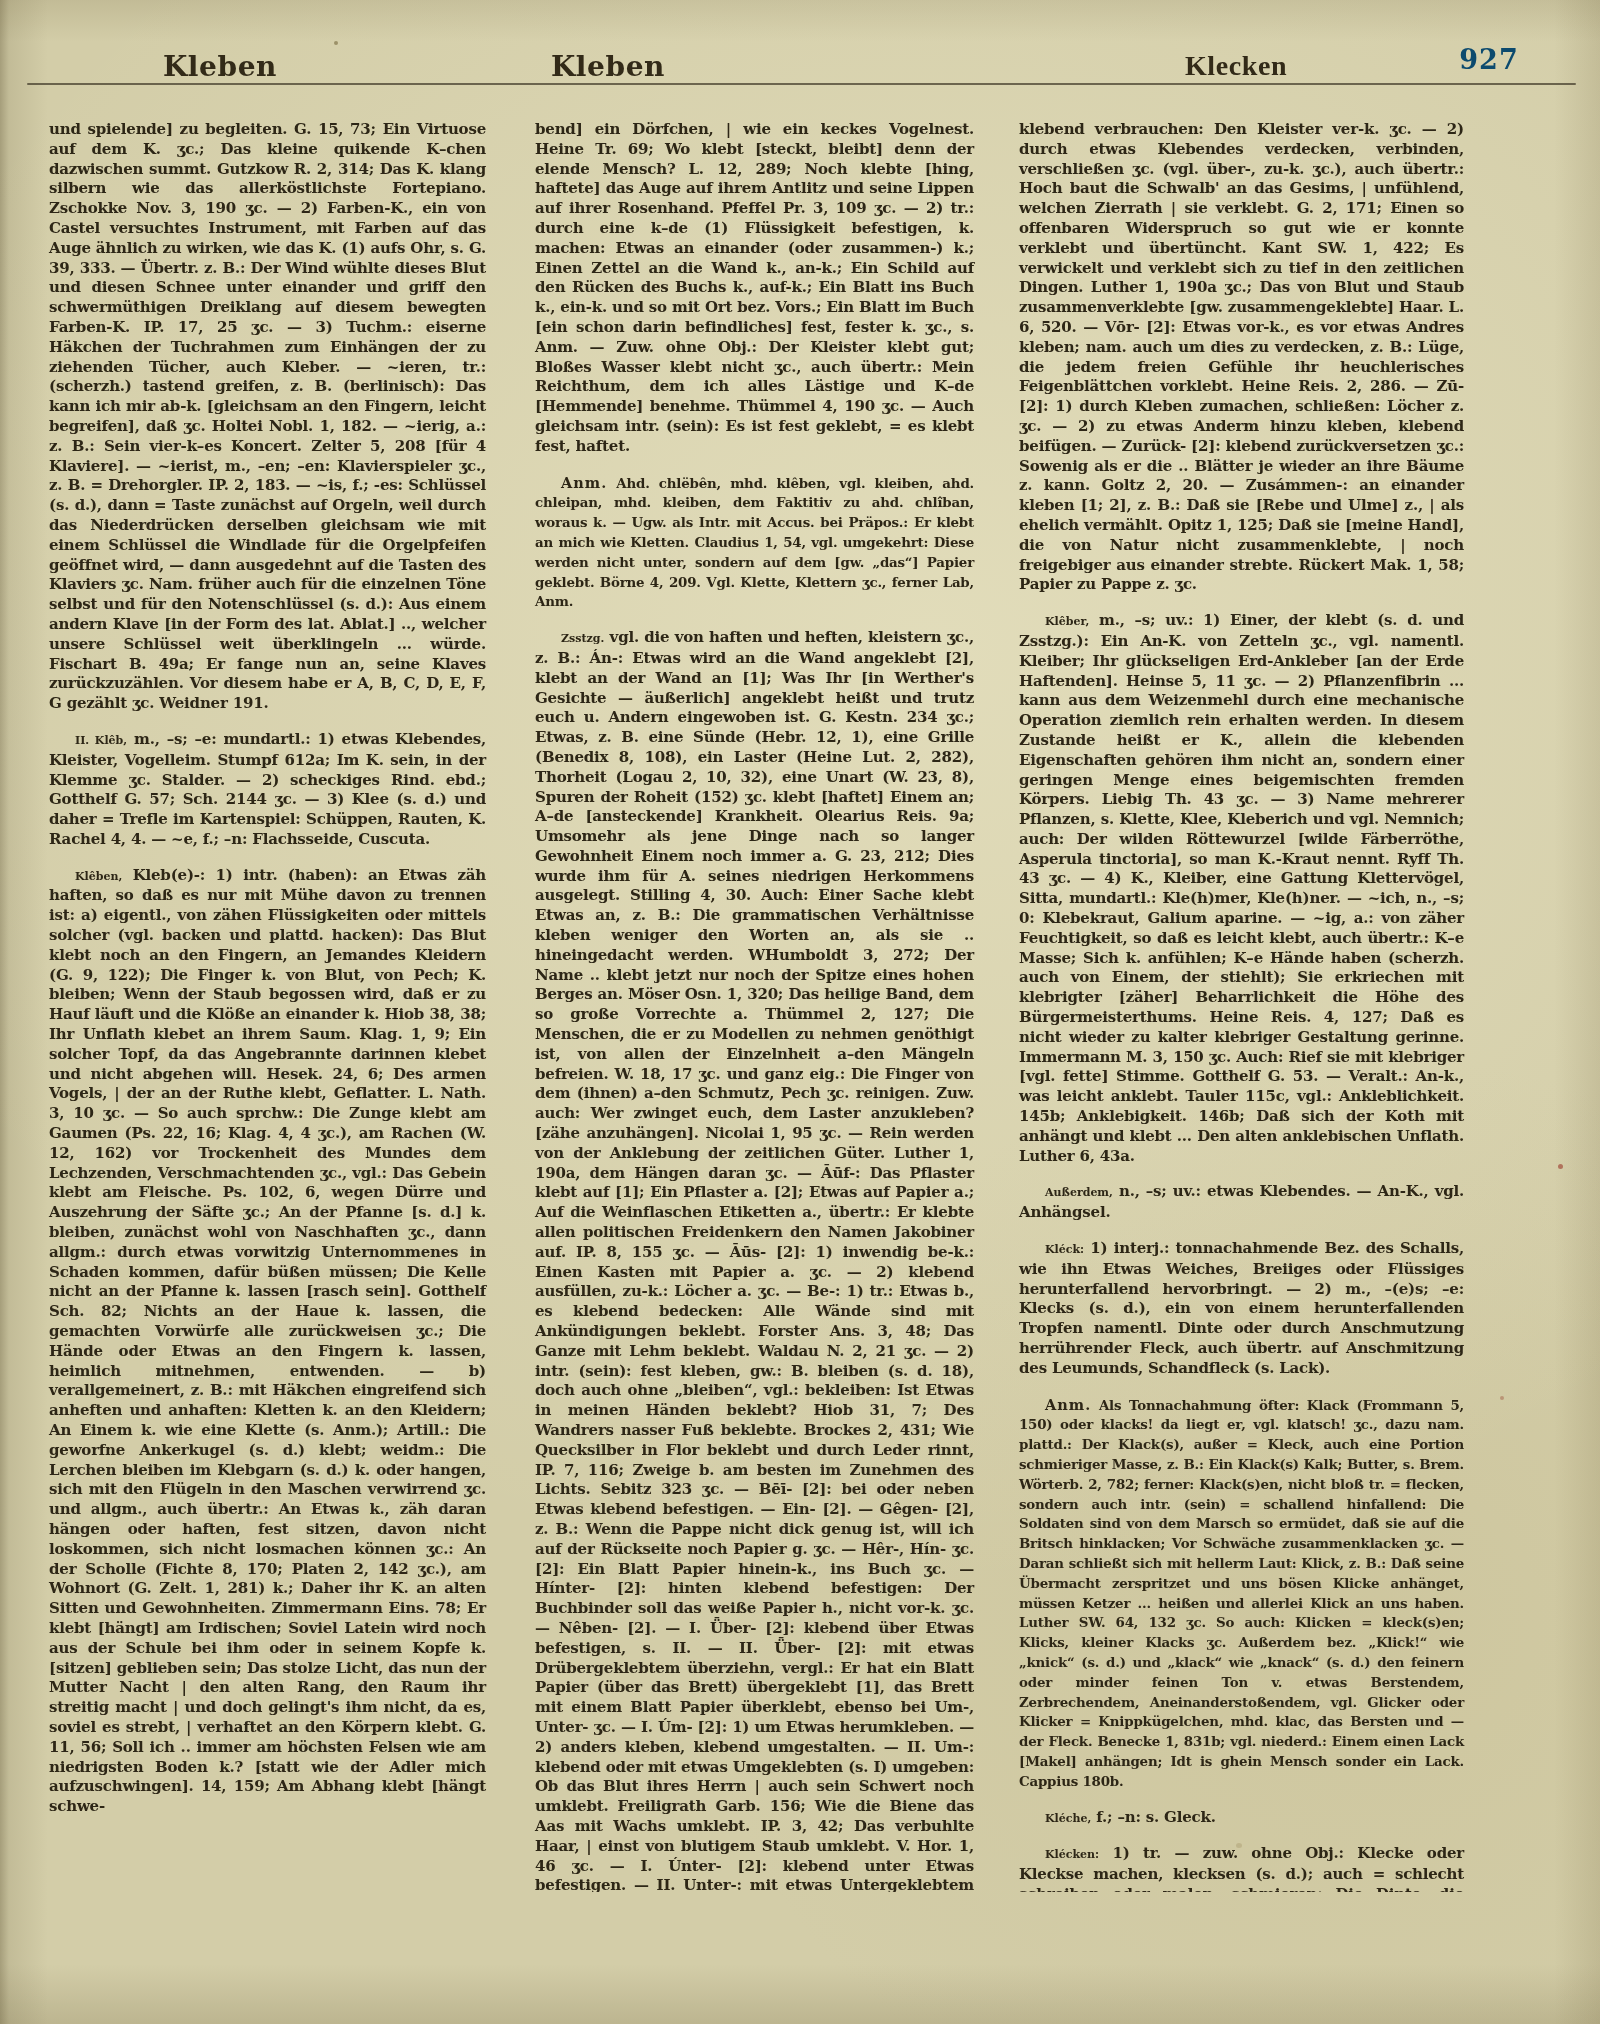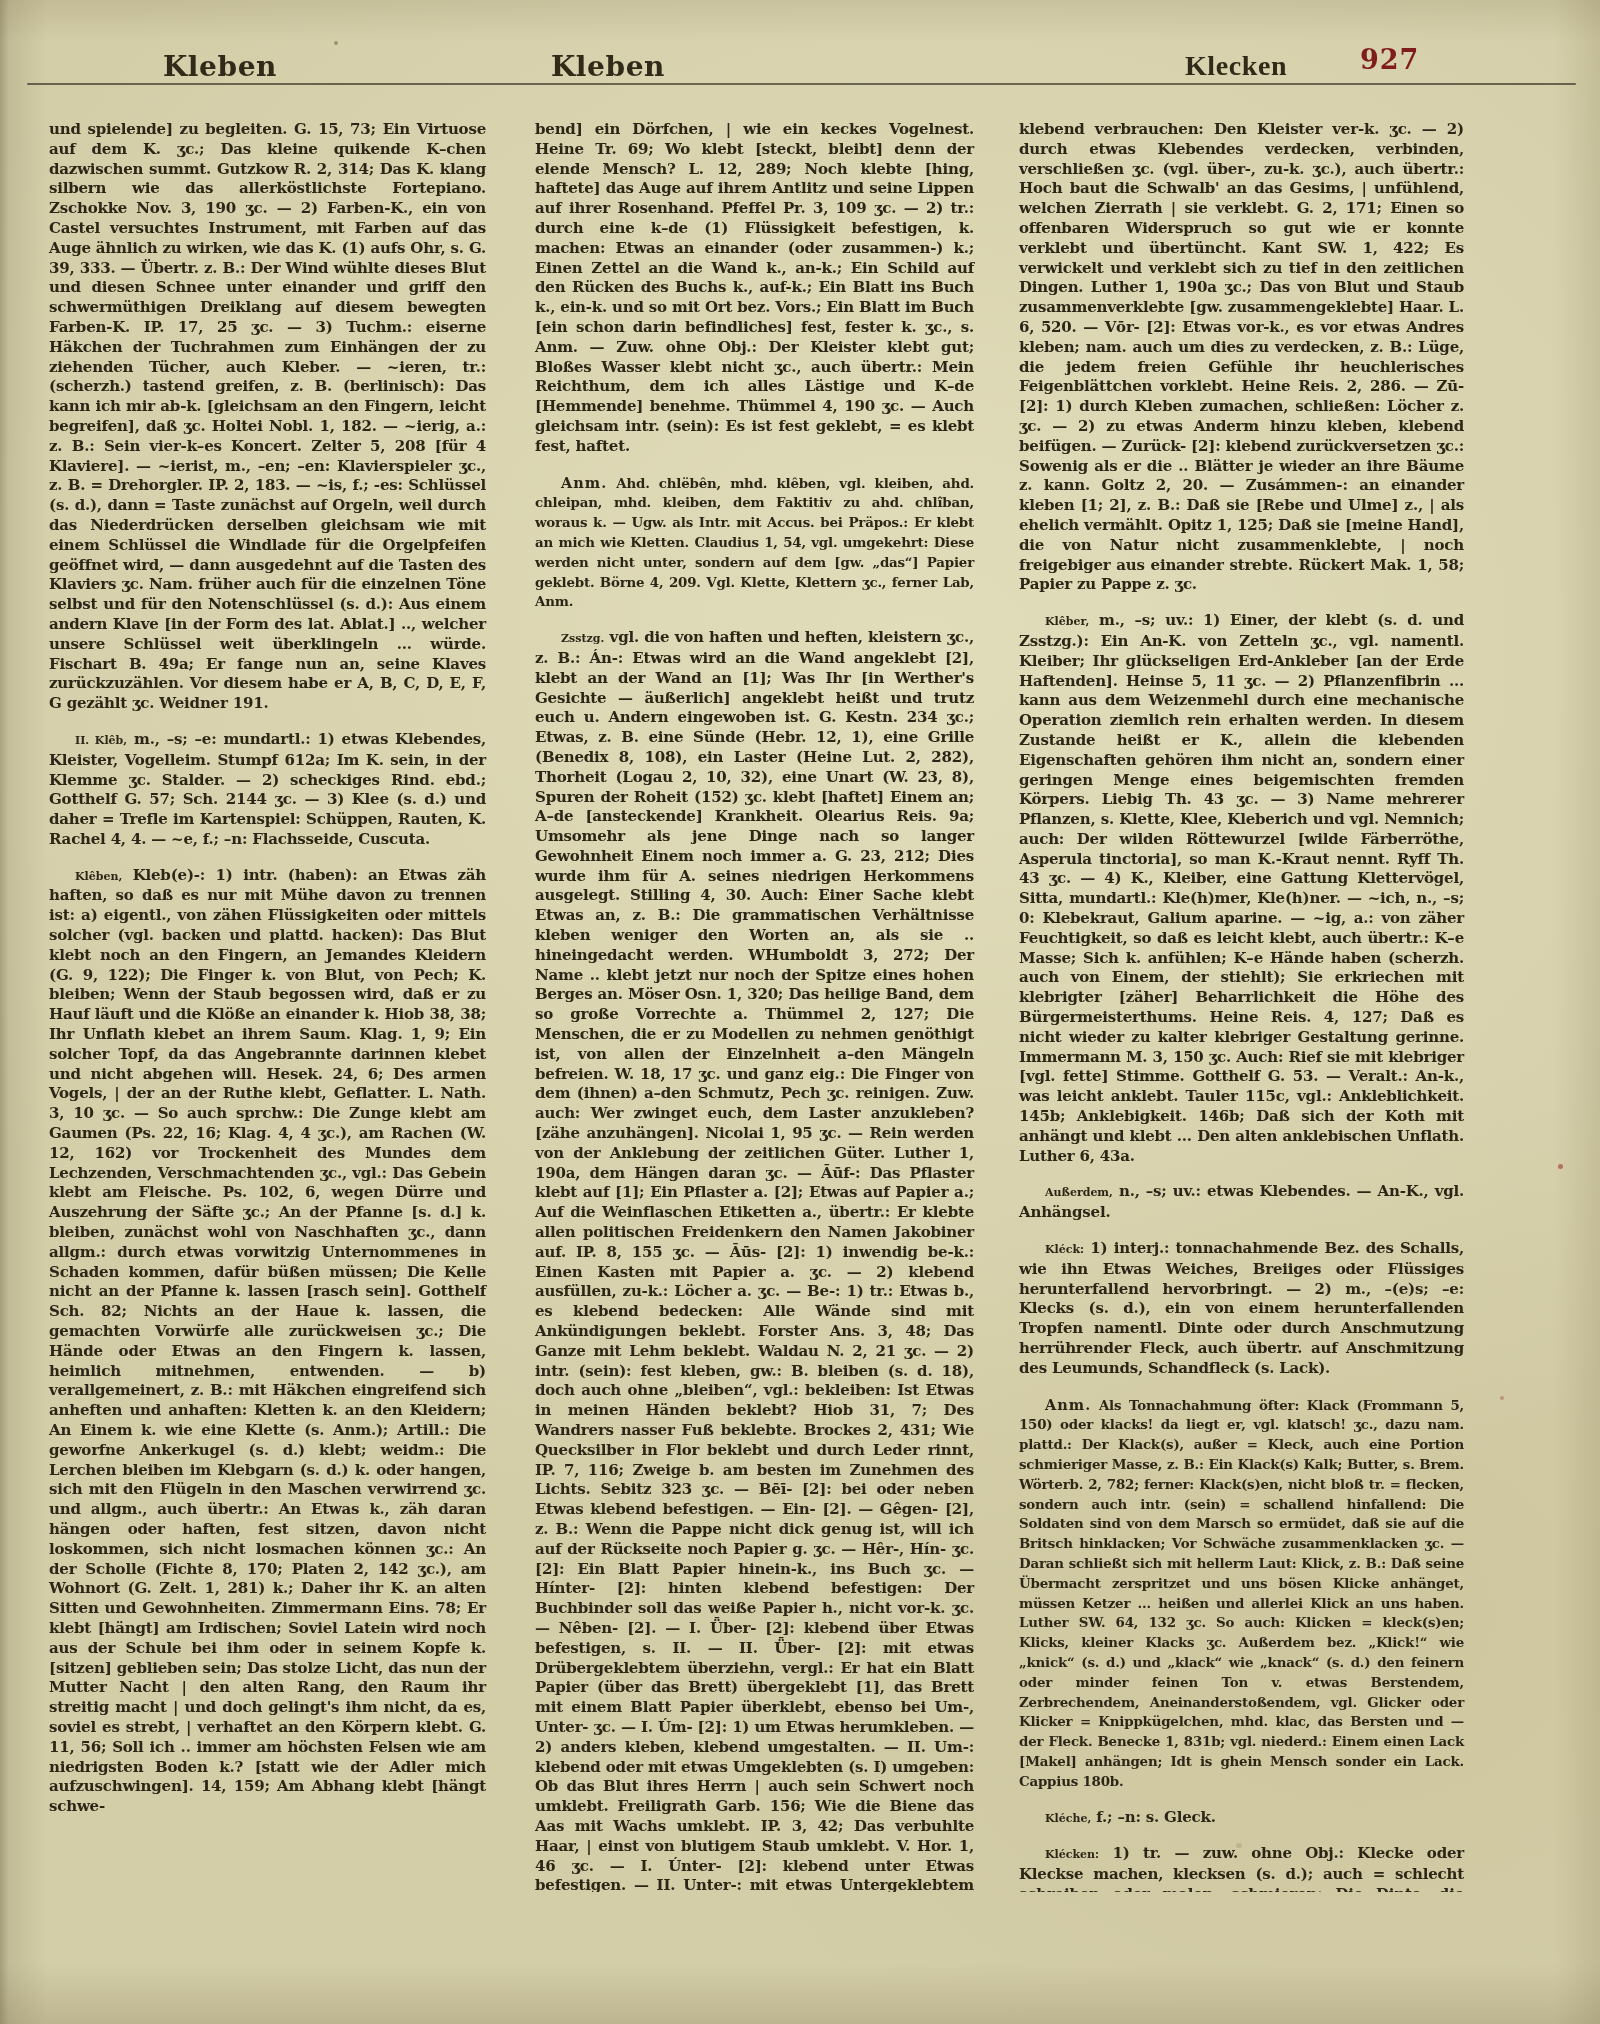--- a/index.html
+++ b/index.html
@@ -18,22 +18,22 @@
   }
   .head{
     position:absolute;top:50px;width:220px;
     font-weight:bold;font-size:28px;letter-spacing:.6px;text-align:center;
     color:#322a18;
   }
   .head-left{left:110px;}
   .head-center{left:498px;}
   .head-right{left:1126px;font-family:Liberation Serif, serif;}
   .page-number{
-    position:absolute;top:44px;left:1360px;width:130px;
-    font-weight:bold;font-size:27px;text-align:left;letter-spacing:1px;color:#7f1d1d;
+    position:absolute;top:44px;left:1424px;width:130px;
+    font-weight:bold;font-size:27px;text-align:center;letter-spacing:1px;color:#0c4a6e;
   }
   .header-rule{
     position:absolute;top:83px;left:27px;width:1549px;height:2px;
     background:rgba(56,48,32,.68);border-radius:1px;
   }
   .col{
     position:absolute;top:104px;height:1788px;overflow:hidden;
     text-align:justify;
     font-size:15px;line-height:19.8px;font-weight:bold;
     letter-spacing:-.2px;

